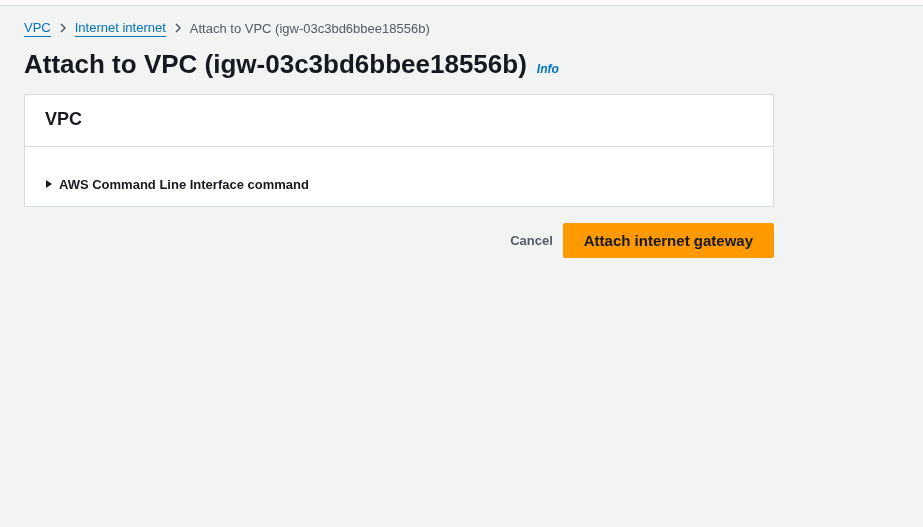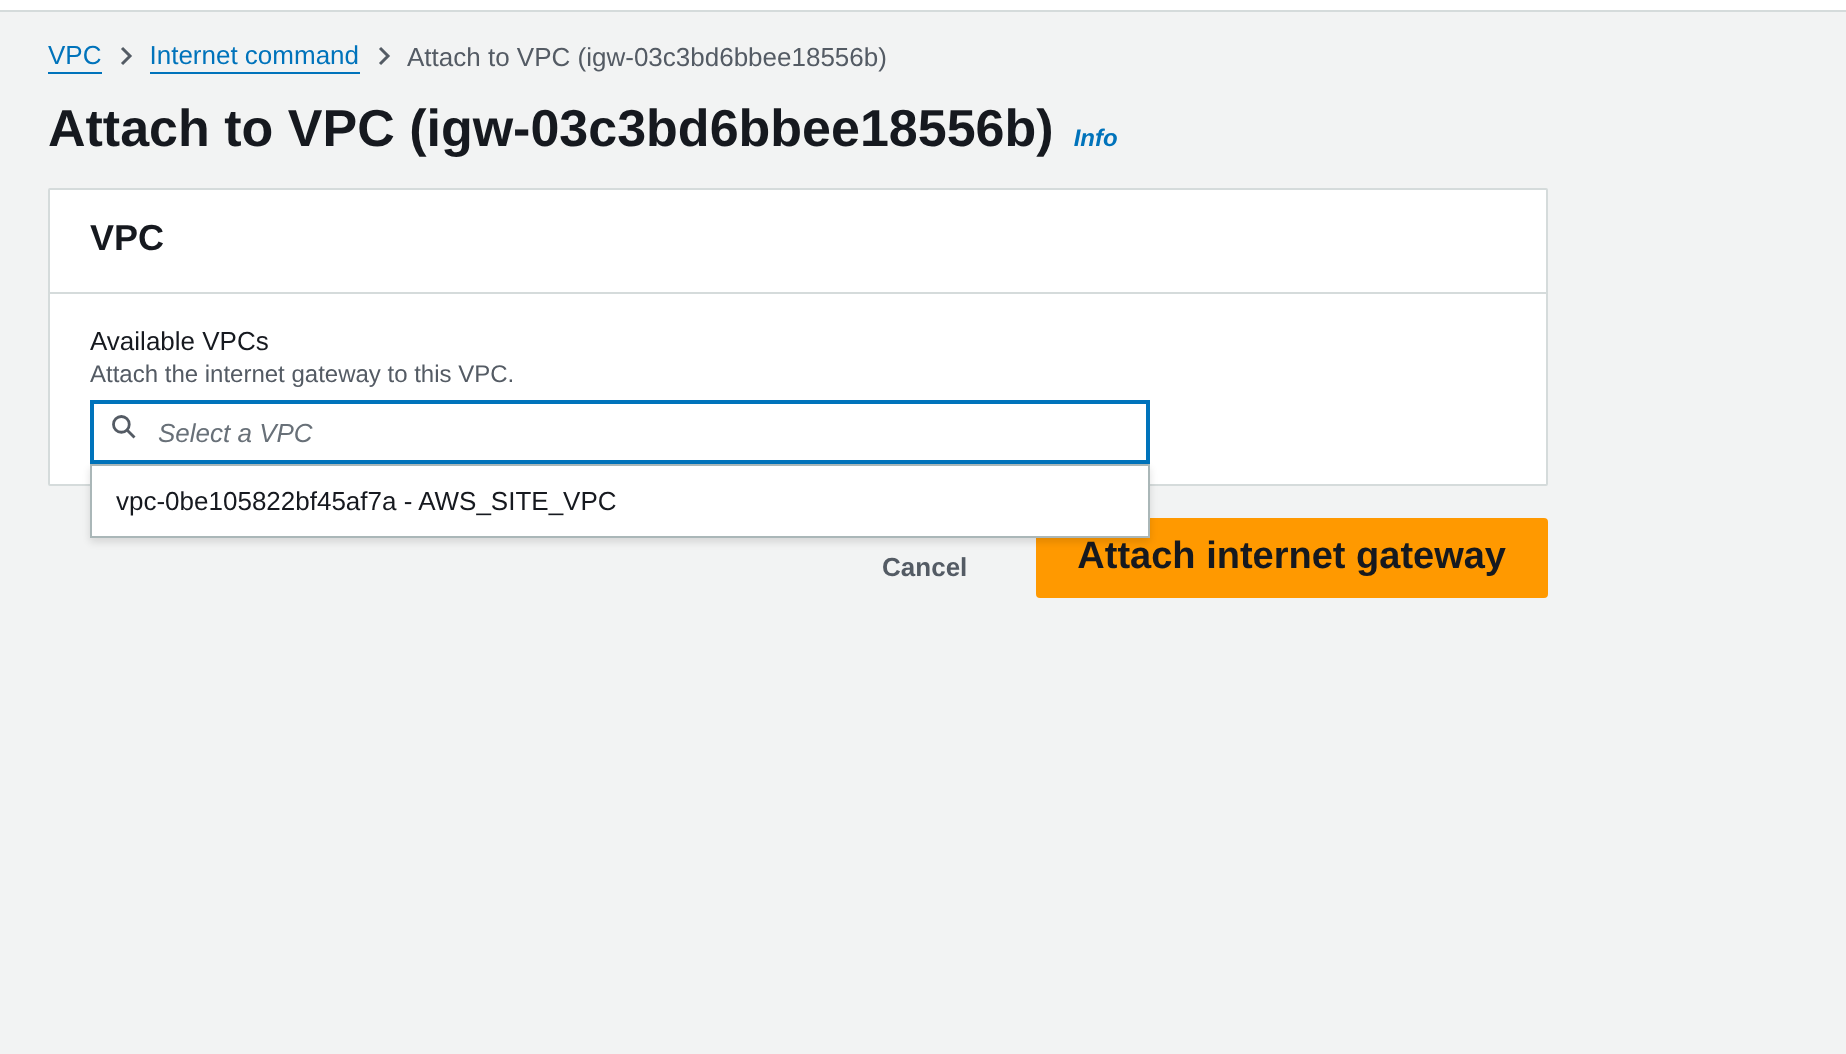--- a/index.html
+++ b/index.html
@@ -144,87 +144,79 @@
       margin-top: 30px;
     }
     .expander .tri {
       display: inline-block;
     }
     .actions {
       width: 750px;
       margin: 16px 24px 0 24px;
       display: flex;
       justify-content: flex-end;
-      gap: 24px;
-      align-items: flex-end;
+      gap: 0;
+      align-items: center;
     }
     .btn-cancel {
       background: transparent;
       border: none;
       color: #545b64;
       font-size: 13px;
       font-weight: 700;
       padding: 8px 10px;
       cursor: pointer;
     }
     .btn-primary {
       background: #ff9900;
       border: 1px solid #ff9900;
       color: #16191f;
-      font-size: 19px;
+      font-size: 15px;
       font-weight: 700;
       padding: 8px 20px;
       cursor: pointer;
       border-radius: 2px;
     }
   </style>
 </head>
 <body>
 
 <div class="topbar"></div>
 
 <nav class="breadcrumb">
   <a href="#">VPC</a>
   <span class="sep">
     <svg width="8" height="10" viewBox="0 0 8 10">
         <path d="M2 1 L6 5 L2 9" stroke="#545b64" stroke-width="1.5" fill="none"></path>
       </svg>
   </span>
-  <a href="#">Internet command</a>
+  <a href="#">Internet internet</a>
   <span class="sep">
     <svg width="8" height="10" viewBox="0 0 8 10">
         <path d="M2 1 L6 5 L2 9" stroke="#545b64" stroke-width="1.5" fill="none"></path>
       </svg>
   </span>
   <span class="current">Attach to VPC (igw-03c3bd6bbee18556b)</span>
 </nav>
 
 <div class="page-title-row">
   <h1 class="page-title">Attach to VPC (igw-03c3bd6bbee18556b)</h1>
   <span class="info-link">Info</span>
 </div>
 
 <div class="panel">
   <div class="panel-header">
     <h2>VPC</h2>
   </div>
-  <div class="panel-body">
-    <div class="field-label">Available VPCs</div>
-    <div class="field-help">Attach the internet gateway to this VPC.</div>
-    <div class="input-wrap">
-      <span class="search-icon">
-        <svg width="14" height="14" viewBox="0 0 16 16">
-            <circle cx="6.5" cy="6.5" r="4.5" stroke="#545b64" stroke-width="1.6" fill="none"></circle>
-            <line x1="10" y1="10" x2="14" y2="14" stroke="#545b64" stroke-width="1.6"></line>
-          </svg>
-      </span>
-      <input type="text" class="vpc-input" placeholder="Select a VPC" style="">
-    </div>
-    <div class="dropdown">
-      <div class="dropdown-item">vpc-0be105822bf45af7a - AWS_SITE_VPC</div>
-    </div>
+  <div class="expander">
+    <span class="tri">
+      <svg width="8" height="10" viewBox="0 0 8 10">
+          <polygon points="1,1 7,5 1,9" fill="#16191f"></polygon>
+        </svg>
+    </span>
+    <span>AWS Command Line Interface command</span>
   </div>
 </div>
 
 <div class="actions">
   <button class="btn-cancel">Cancel</button>
   <button class="btn-primary">Attach internet gateway</button>
 </div>
 
 </body></html>

